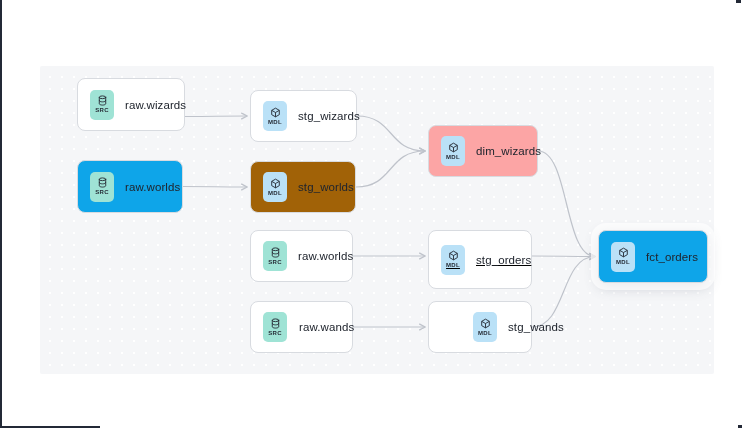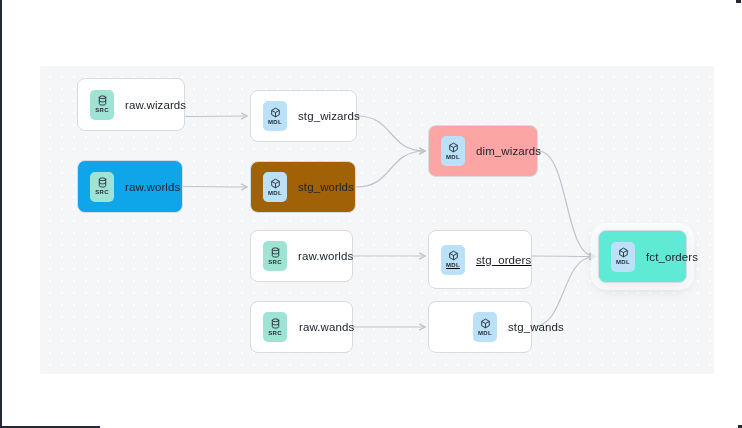--- a/index.html
+++ b/index.html
@@ -174,21 +174,21 @@
       <span class="icon">
             <svg viewBox="0 0 24 24" fill="none" stroke="#252b35" stroke-width="2" stroke-linejoin="round">
               <path d="M12 2.5l8.3 4.8v9.4L12 21.5l-8.3-4.8V7.3z"></path>
               <path d="M3.7 7.3L12 12l8.3-4.7M12 12v9.5"></path>
             </svg>
           </span>
       <span class="badge-label">MDL</span>
     </div>
     <span class="node-label" style="color: rgb(32, 37, 46);">stg_wands</span>
   </div>
-      <div class="node highlighted" style="left: 598px; top: 230px; width: 89px; height: 53px; background: #5eead4; border-color: rgb(216, 219, 224);">
+      <div class="node highlighted" style="left: 598px; top: 230px; width: 110px; height: 53px; background: #0ea5e9; border-color: rgb(216, 219, 224);">
     <div class="badge" style="background: rgb(186, 225, 247);">
       <span class="icon">
             <svg viewBox="0 0 24 24" fill="none" stroke="#252b35" stroke-width="2" stroke-linejoin="round">
               <path d="M12 2.5l8.3 4.8v9.4L12 21.5l-8.3-4.8V7.3z"></path>
               <path d="M3.7 7.3L12 12l8.3-4.7M12 12v9.5"></path>
             </svg>
           </span>
       <span class="badge-label">MDL</span>
     </div>
     <span class="node-label" style="color: rgb(32, 37, 46);">fct_orders</span>

